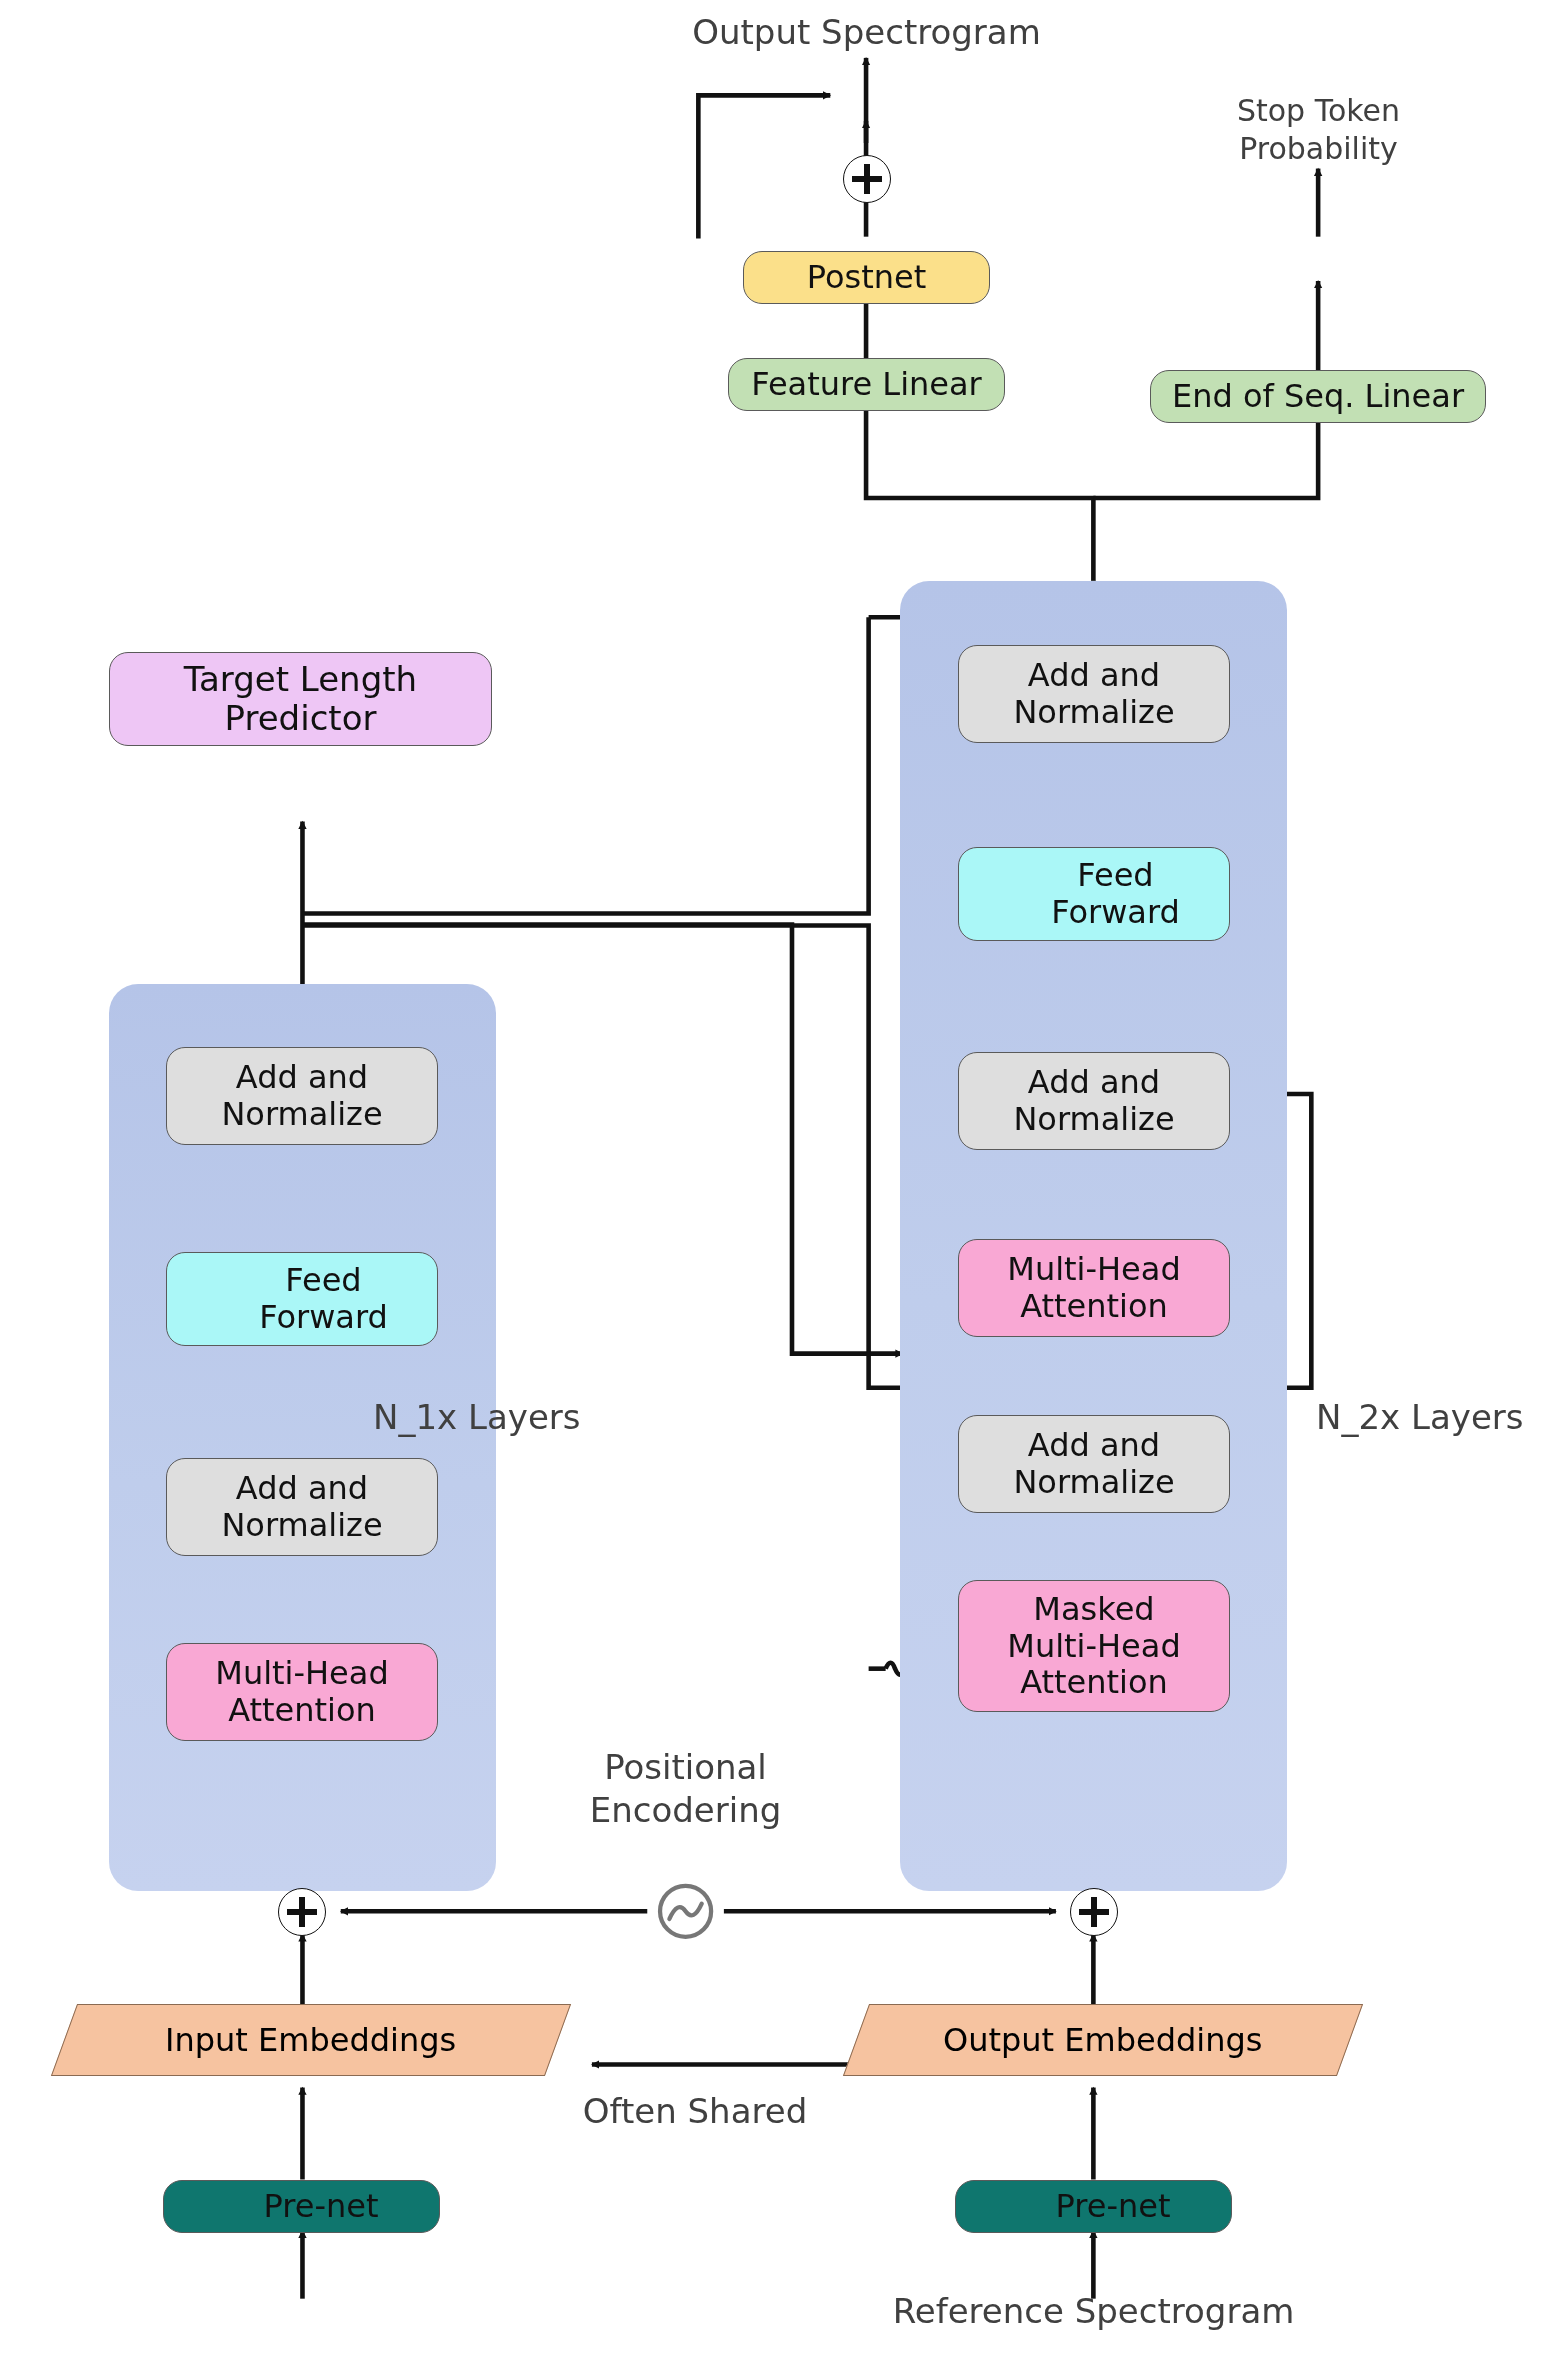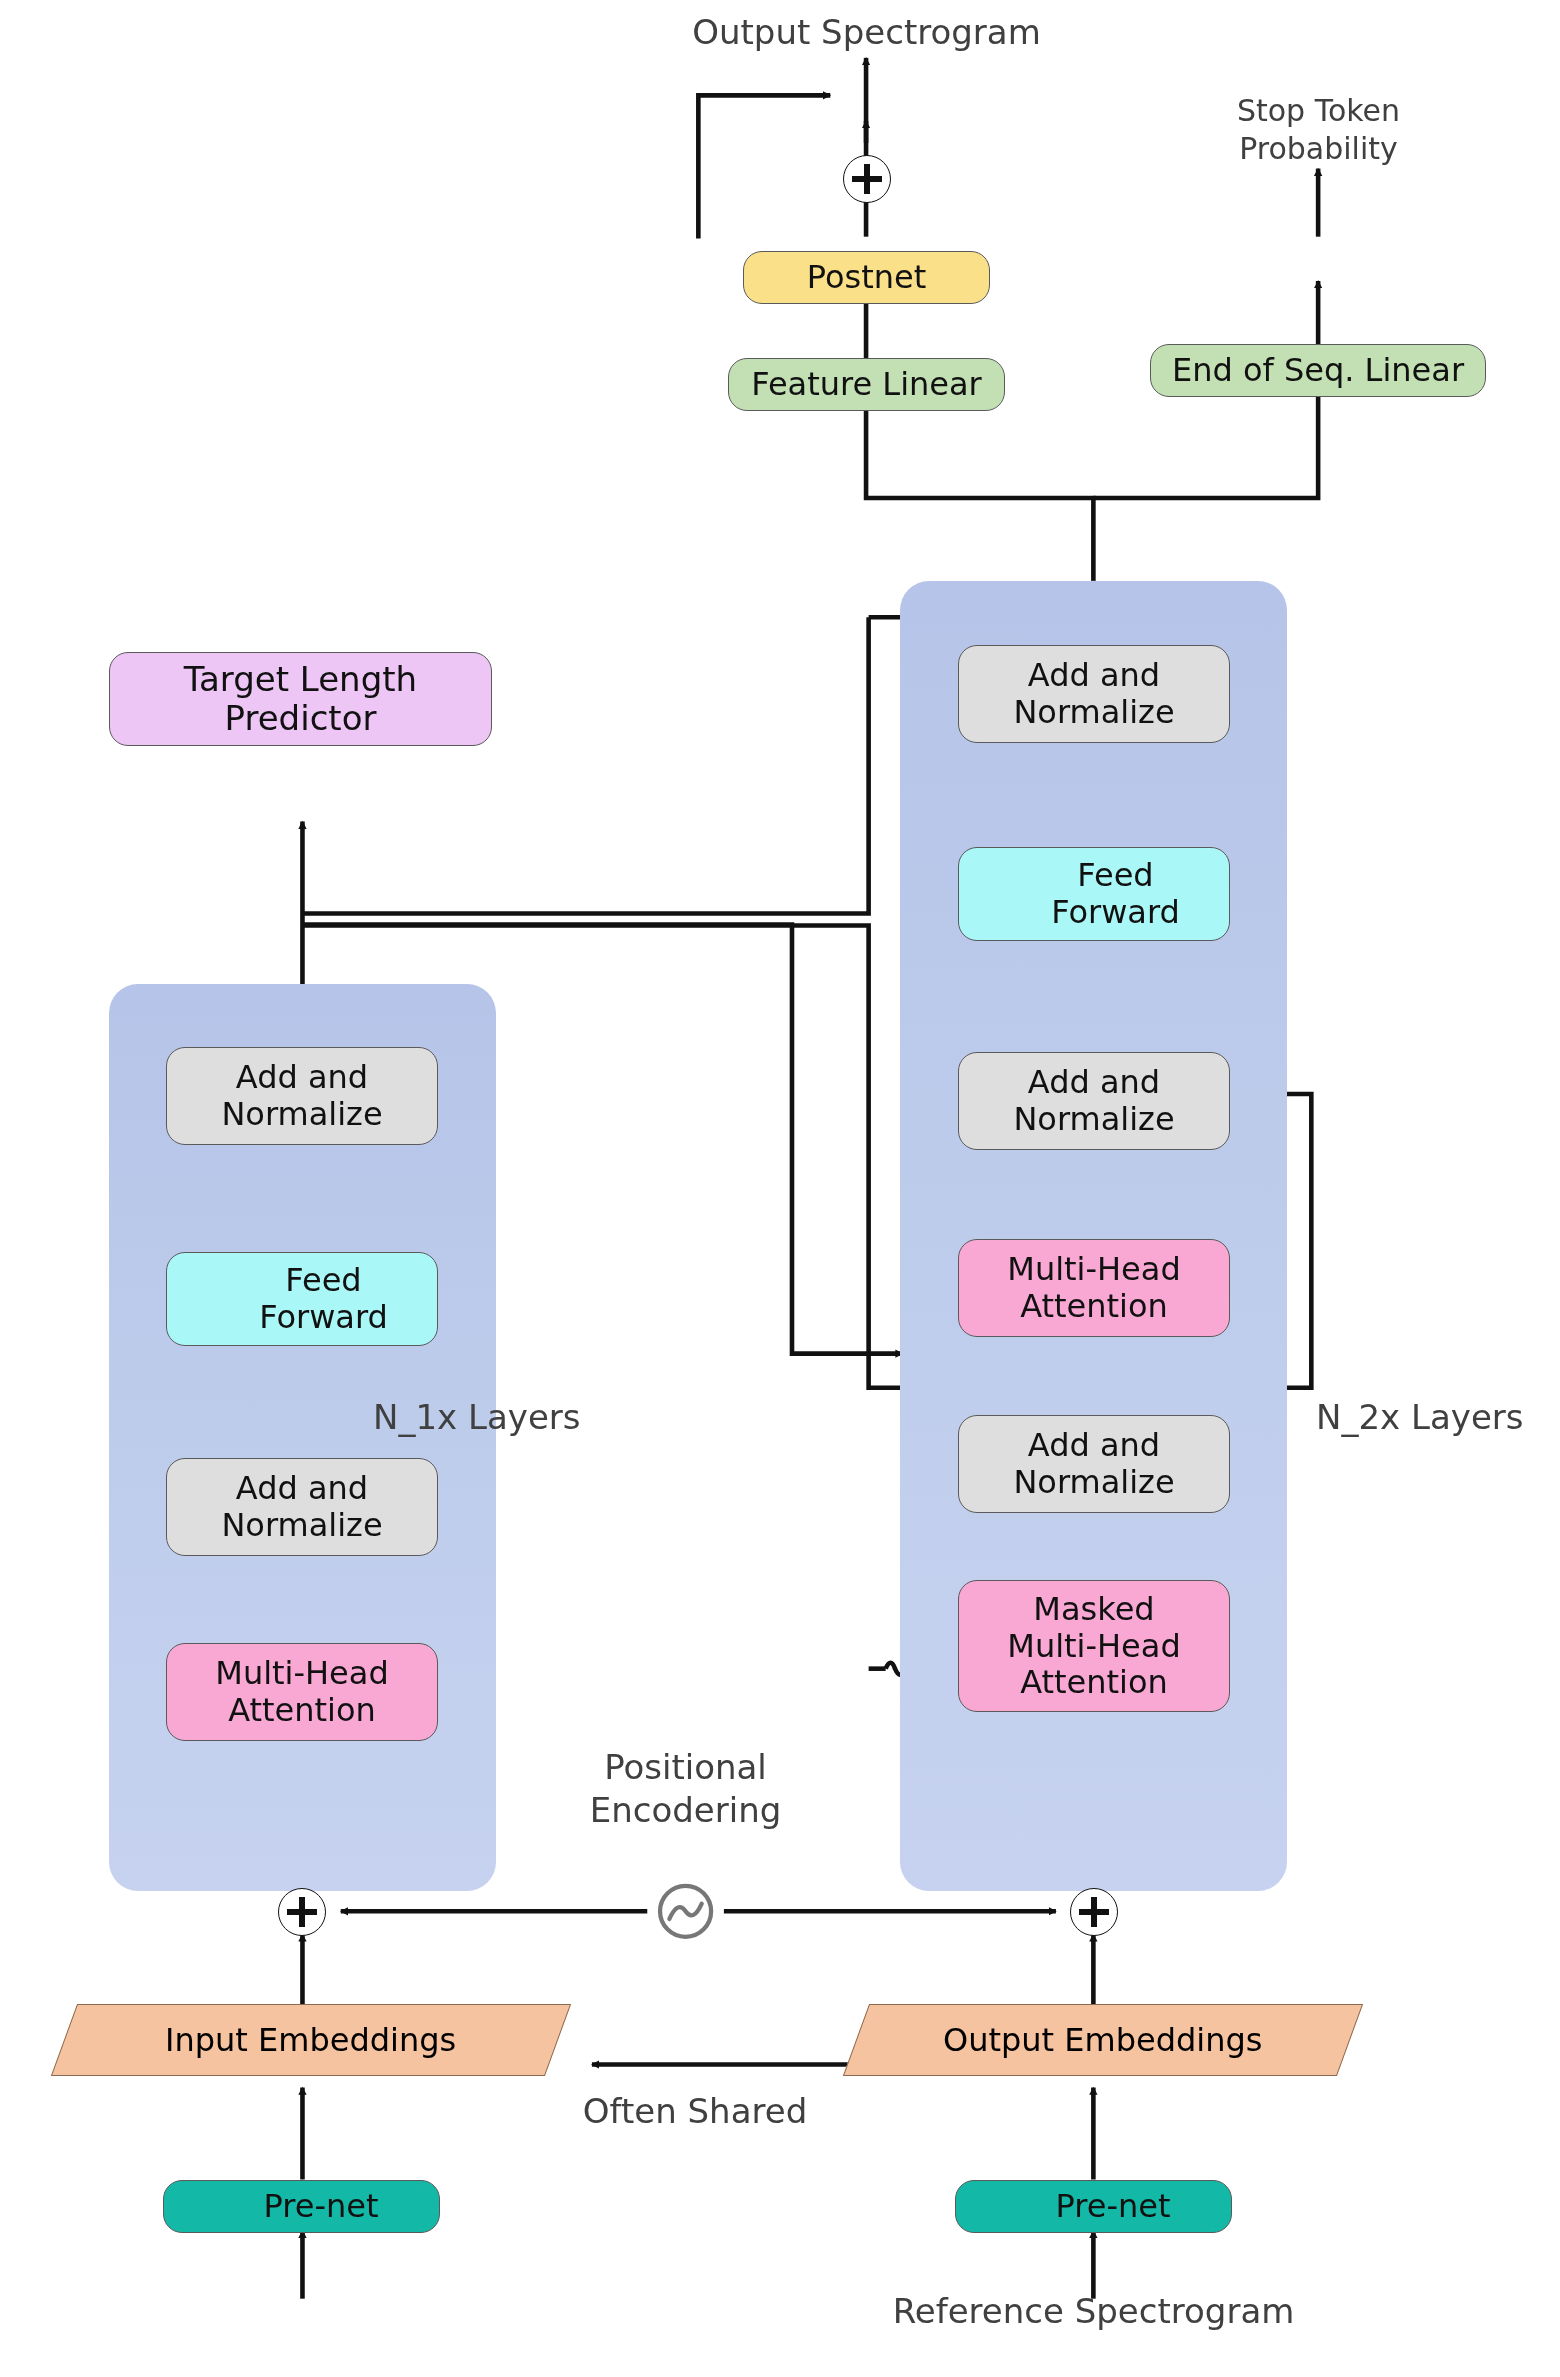--- a/index.html
+++ b/index.html
@@ -28,21 +28,21 @@
     border:none;
   }
   .lbl{position:absolute;color:#404040;white-space:pre-line;text-align:center;}
 
   .addnorm{background:#dedede;}
   .ff{background:#aaf7f7;padding-left:43px;}
   .attn{background:#f9a8d4;}
   .postnet{background:#fbe08a;}
   .linear{background:#c2e0b4;}
   .tlp{background:#eec6f5;}
-  .prenet{background:#14b8a6;padding-left:39px;}
+  .prenet{background:#0f766e;padding-left:39px;}
 
   .paral{
     position:absolute;
     display:flex;align-items:center;justify-content:center;
     background:#f6c3a0;
     border:1.2px solid #8a6a52;
     box-sizing:border-box;
     transform:skewX(-20deg);
   }
   .paral > span{transform:skewX(20deg);display:block;}
@@ -170,21 +170,21 @@
 
   <div class="lbl" style="left:1148px;top:92px;width:341px;font-size:30px;line-height:1.25;">Stop Token
 Probability</div>
 
   <div class="plus" style="left:843px;top:155px;width:48px;height:48px;"></div>
 
   <div class="node round postnet" style="left:743px;top:251px;width:247px;height:53px;font-size:32px;">Postnet</div>
 
   <div class="node round linear" style="left:728px;top:358px;width:277px;height:53px;font-size:32px;">Feature Linear</div>
 
-  <div class="node round linear" style="left:1150px;top:344px;width:336px;height:53px;font-size:32px;">End of Seq. Linear</div>
+  <div class="node round linear" style="left:1150px;top:370px;width:336px;height:53px;font-size:32px;">End of Seq. Linear</div>
 
   <div class="container" style="left:109px;top:984px;width:387px;height:907px;"></div>
 
   <div class="node round tlp" style="left:109px;top:652px;width:383px;height:94px;font-size:34px;">Target Length
 Predictor</div>
 
   <div class="node round addnorm" style="left:166px;top:1047px;width:272px;height:98px;font-size:32px;">Add and
 Normalize</div>
 
   <div class="node round ff" style="left:166px;top:1252px;width:272px;height:94px;font-size:32px;">Feed

